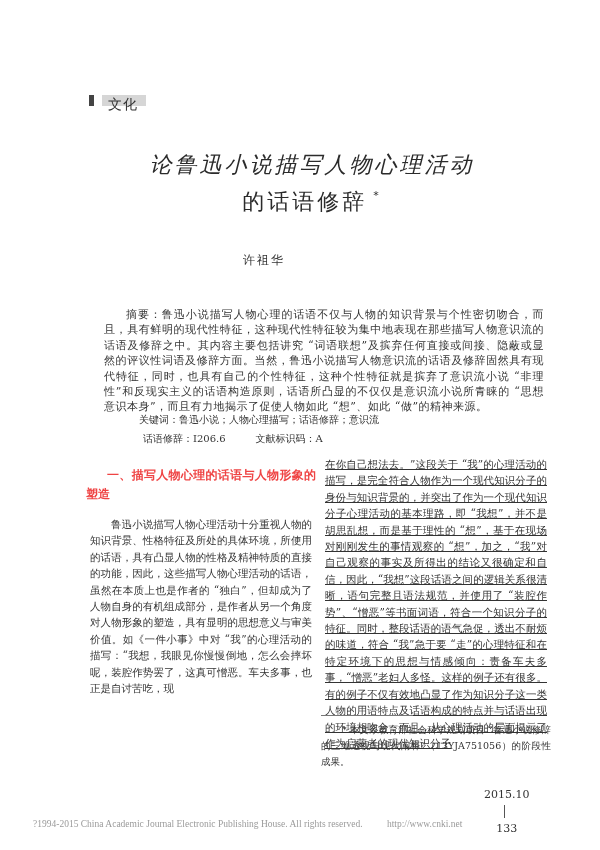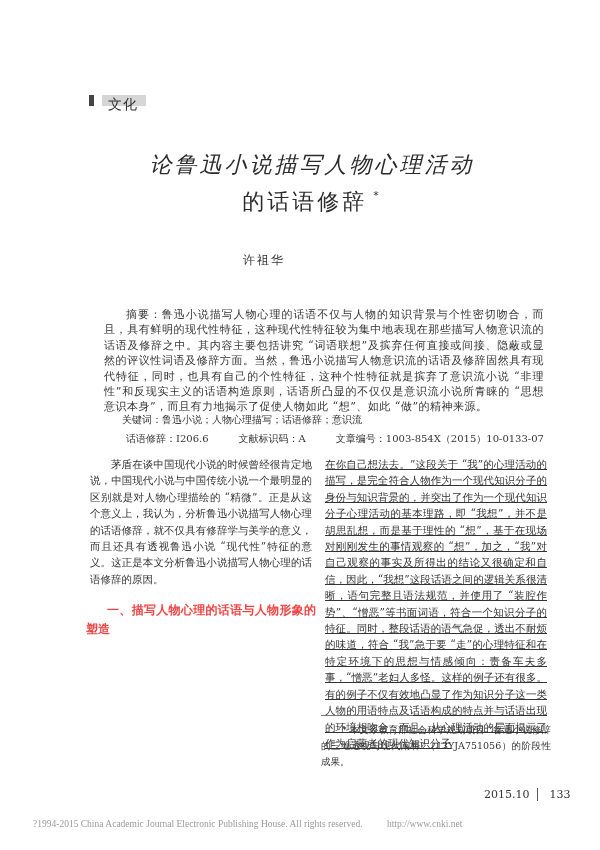--- a/index.html
+++ b/index.html
@@ -32,21 +32,21 @@
   }
 
   .abstract {
     position: absolute; left: 88px; width: 448px; top: 291px;
     font-size: 11px; line-height: 15.4px; color: #333; text-align: justify;
     letter-spacing: 0.5px;
   }
   .abstract .indent { text-indent: 22px; }
 
   .meta {
-    position: absolute; left: 110px; width: 430px;
+    position: absolute; left: 127px; width: 430px;
     font-size: 10px; line-height: 15px; color: #333;
   }
   .meta.kw { top: 400px; }
   .meta.cls { top: 415px; display: flex; gap: 22px; }
 
   .col {
     position: absolute; top: 440px; width: 230px;
     font-size: 10.5px; line-height: 16.4px; color: #333; text-align: justify;
   }
   .col.left { left: 74px; }
@@ -62,21 +62,21 @@
   .footnote-rule {
     position: absolute; left: 309px; top: 703px; width: 92px; height: 1px; background: #777;
   }
   .footnote {
     position: absolute; left: 309px; top: 710px; width: 230px;
     font-size: 9.5px; line-height: 16px; color: #333; text-indent: 21px; text-align: justify;
   }
 
   .page-no {
     position: absolute; top: 772px; left: 468px;
-    font-size: 11px; color: #333; display: flex; align-items: center;
+    font-size: 11px; color: #333; display: flex; align-items: center; flex-direction: column;
   }
   .page-no .sep { width: 1px; height: 13px; background: #555; margin: 0 8px 0 3px; }
 
   .copyright {
     position: absolute; top: 807px; left: 17px;
     font-family: "Liberation Serif", "DejaVu Serif", serif;
     font-size: 9.5px; color: #9a9a9a; white-space: nowrap;
   }
   .copyright .url { margin-left: 10px; padding-left: 8px; }
 </style>
@@ -94,26 +94,25 @@
 <div class="author">许祖华</div>
 
 <div class="abstract">
   <p class="indent">摘要：鲁迅小说描写人物心理的话语不仅与人物的知识背景与个性密切吻合，而且，具有鲜明的现代性特征，这种现代性特征较为集中地表现在那些描写人物意识流的话语及修辞之中。其内容主要包括讲究 “词语联想”及摈弃任何直接或间接、隐蔽或显然的评议性词语及修辞方面。当然，鲁迅小说描写人物意识流的话语及修辞固然具有现代特征，同时，也具有自己的个性特征，这种个性特征就是摈弃了意识流小说 “非理性”和反现实主义的话语构造原则，话语所凸显的不仅仅是意识流小说所青睐的 “思想意识本身”，而且有力地揭示了促使人物如此 “想”、如此 “做”的精神来源。</p>
 </div>
 
 <div class="meta kw">关键词：鲁迅小说；人物心理描写；话语修辞；意识流</div>
 <div class="meta cls">
   <span>话语修辞：I206.6</span>
   <span>文献标识码：A</span>
-  <span>文章编号：1003-854X（2015）10-0133-07</span>
 </div>
 
 <div class="col left">
-  <p class="indent">茅盾在谈中国现代小说的时候曾经很肯定地说，中国现代小说与中国传统小说一个最明显的区别就是对人物心理描绘的 “精微”。正是从这个意义上，我认为，分析鲁迅小说描写人物心理的话语修辞，就不仅具有修辞学与美学的意义，而且还具有透视鲁迅小说 “现代性”特征的意义。这正是本文分析鲁迅小说描写人物心理的话语修辞的原因。</p>
   <h2 class="heading">一、描写人物心理的话语与人物形象的塑造</h2>
+  <p class="indent">鲁迅小说描写人物心理活动十分重视人物的知识背景、性格特征及所处的具体环境，所使用的话语，具有凸显人物的性格及精神特质的直接的功能，因此，这些描写人物心理活动的话语，虽然在本质上也是作者的 “独白”，但却成为了人物自身的有机组成部分，是作者从另一个角度对人物形象的塑造，具有显明的思想意义与审美价值。如《一件小事》中对 “我”的心理活动的描写：“我想，我眼见你慢慢倒地，怎么会摔坏呢，装腔作势罢了，这真可憎恶。车夫多事，也正是自讨苦吃，现</p>
 </div>
 
 <div class="col right">
   <p>在你自己想法去。”这段关于 “我”的心理活动的描写，是完全符合人物作为一个现代知识分子的身份与知识背景的，并突出了作为一个现代知识分子心理活动的基本理路，即 “我想”，并不是胡思乱想，而是基于理性的 “想”，基于在现场对刚刚发生的事情观察的 “想”，加之，“我”对自己观察的事实及所得出的结论又很确定和自信，因此，“我想”这段话语之间的逻辑关系很清晰，语句完整且语法规范，并使用了 “装腔作势”、“憎恶”等书面词语，符合一个知识分子的特征。同时，整段话语的语气急促，透出不耐烦的味道，符合 “我”急于要 “走”的心理特征和在特定环境下的思想与情感倾向：责备车夫多事，“憎恶”老妇人多怪。这样的例子还有很多。有的例子不仅有效地凸显了作为知识分子这一类人物的用语特点及话语构成的特点并与话语出现的环境相吻合，而且，从心理活动的层面揭示了作为启蒙者的现代知识分子</p>
 </div>
 
 <div class="footnote-rule"></div>
 <div class="footnote">* 本文系教育部社会科学规划项目 “鲁迅小说修辞的三维透视与现代阐释”（13YJA751056）的阶段性成果。</div>
 
 <div class="page-no">

